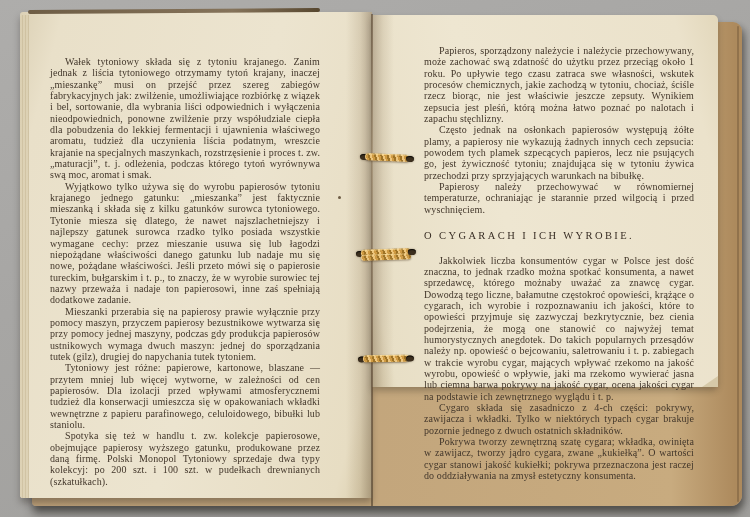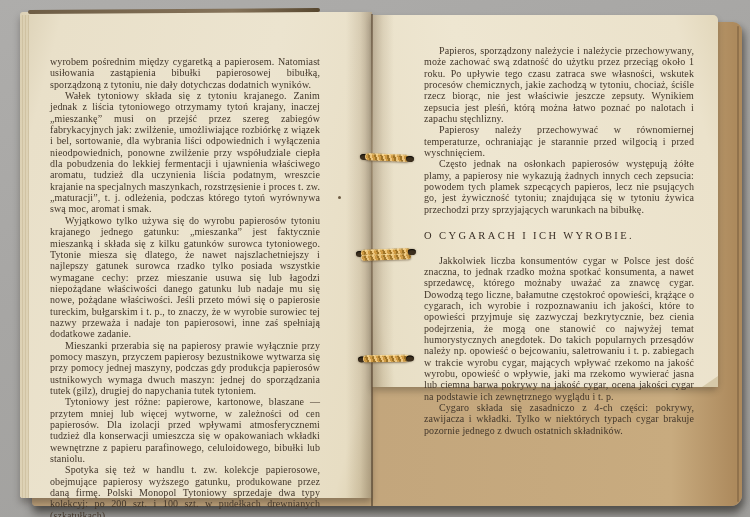--- a/index.html
+++ b/index.html
@@ -78,39 +78,39 @@
 <body>
 
 <div class="scene">
   <div class="book">
 
     <div class="cover"></div>
 
     <div class="page-left">
       <div class="gutter-left"></div>
       <div class="text-block text-left">
-        <p>wyrobem pośrednim między cygaretką a papierosem. Natomiast usiłowania zastąpienia bibułki papierosowej bibułką, sporządzoną z tytoniu, nie dały dotychczas dodatnich wyników.</p>
         <p class="ind">Wałek tytoniowy składa się z tytoniu krajanego. Zanim jednak z liścia tytoniowego otrzymamy tytoń krajany, inaczej „mieszankę” musi on przejść przez szereg zabiegów fabrykacyjnych jak: zwilżenie, umożliwiające rozbiórkę z wiązek i bel, sortowanie, dla wybrania liści odpowiednich i wyłączenia nieodpowiednich, ponowne zwilżenie przy współudziale ciepła dla pobudzenia do lekkiej fermentacji i ujawnienia właściwego aromatu, tudzież dla uczynienia liścia podatnym, wreszcie krajanie na specjalnych maszynkach, rozstrzęsienie i proces t. zw. „maturacji”, t. j. odleżenia, podczas którego tytoń wyrównywa swą moc, aromat i smak.</p>
         <p class="ind">Wyjątkowo tylko używa się do wyrobu papierosów tytoniu krajanego jednego gatunku: „mieszanka” jest faktycznie mieszanką i składa się z kilku gatunków surowca tytoniowego. Tytonie miesza się dlatego, że nawet najszlachetniejszy i najlepszy gatunek surowca rzadko tylko posiada wszystkie wymagane cechy: przez mieszanie usuwa się lub łagodzi niepożądane właściwości danego gatunku lub nadaje mu się nowe, pożądane właściwości. Jeśli przeto mówi się o papierosie tureckim, bułgarskim i t. p., to znaczy, że w wyrobie surowiec tej nazwy przeważa i nadaje ton papierosowi, inne zaś spełniają dodatkowe zadanie.</p>
         <p class="ind">Mieszanki przerabia się na papierosy prawie wyłącznie przy pomocy maszyn, przyczem papierosy bezustnikowe wytwarza się przy pomocy jednej maszyny, podczas gdy produkcja papierosów ustnikowych wymaga dwuch maszyn: jednej do sporządzania tutek (gilz), drugiej do napychania tutek tytoniem.</p>
         <p class="ind">Tytoniowy jest różne: papierowe, kartonowe, blaszane — przytem mniej lub więcej wytworne, w zależności od cen papierosów. Dla izolacji przed wpływami atmosferycznemi tudzież dla konserwacji umieszcza się w opakowaniach wkładki wewnętrzne z papieru parafinowego, celuloidowego, bibułki lub staniolu.</p>
         <p class="ind">Spotyka się też w handlu t. zw. kolekcje papierosowe, obejmujące papierosy wyższego gatunku, produkowane przez daną firmę. Polski Monopol Tytoniowy sprzedaje dwa typy kolekcyj: po 200 szt. i 100 szt. w pudełkach drewnianych (szkatułkach).</p>
       </div>
     </div>
 
     <div class="page-right">
       <div class="gutter-right"></div>
       <div class="corner-fold"></div>
       <div class="text-block text-right">
         <p class="ind">Papieros, sporządzony należycie i należycie przechowywany, może zachować swą zdatność do użytku przez przeciąg około 1 roku. Po upływie tego czasu zatraca swe własności, wskutek procesów chemicznych, jakie zachodzą w tytoniu, chociaż, ściśle rzecz biorąc, nie jest właściwie jeszcze zepsuty. Wynikiem zepsucia jest pleśń, którą można łatwo poznać po nalotach i zapachu stęchlizny.</p>
+        <p class="ind">Często jednak na osłonkach papierosów występują żółte plamy, a papierosy nie wykazują żadnych innych cech zepsucia: powodem tych plamek szpecących papieros, lecz nie psujących go, jest żywiczność tytoniu; znajdująca się w tytoniu żywica przechodzi przy sprzyjających warunkach na bibułkę.</p>
         <p class="ind">Papierosy należy przechowywać w równomiernej temperaturze, ochraniając je starannie przed wilgocią i przed wyschnięciem.</p>
-        <p class="ind">Często jednak na osłonkach papierosów występują żółte plamy, a papierosy nie wykazują żadnych innych cech zepsucia: powodem tych plamek szpecących papieros, lecz nie psujących go, jest żywiczność tytoniu; znajdująca się w tytoniu żywica przechodzi przy sprzyjających warunkach na bibułkę.</p>
         <h2 class="section">O CYGARACH I ICH WYROBIE.</h2>
         <p class="ind">Jakkolwiek liczba konsumentów cygar w Polsce jest dość znaczna, to jednak rzadko można spotkać konsumenta, a nawet sprzedawcę, którego możnaby uważać za znawcę cygar. Dowodzą tego liczne, bałamutne częstokroć opowieści, krążące o cygarach, ich wyrobie i rozpoznawaniu ich jakości, które to opowieści przyjmuje się zazwyczaj bezkrytycznie, bez cienia podejrzenia, że mogą one stanowić co najwyżej temat humorystycznych anegdotek. Do takich popularnych przesądów należy np. opowieść o bejcowaniu, saletrowaniu i t. p. zabiegach w trakcie wyrobu cygar, mających wpływać rzekomo na jakość wyrobu, opowieść o wpływie, jaki ma rzekomo wywierać jasna lub ciemna barwa pokrywy na jakość cygar, ocena jakości cygar na podstawie ich zewnętrznego wyglądu i t. p.</p>
         <p class="ind">Cygaro składa się zasadniczo z 4-ch części: pokrywy, zawijacza i wkładki. Tylko w niektórych typach cygar brakuje pozornie jednego z dwuch ostatnich składników.</p>
+        <p class="ind">Pokrywa tworzy zewnętrzną szatę cygara; wkładka, owinięta w zawijacz, tworzy jądro cygara, zwane „kukiełką”. O wartości cygar stanowi jakość kukiełki; pokrywa przeznaczona jest raczej do oddziaływania na zmysł estetyczny konsumenta.</p>
       </div>
     </div>
 
     <div class="spine-line"></div>
 
     <div class="stitch s1">
       <span class="hole left"></span>
       <span class="rope"></span>
       <span class="hole right"></span>
     </div>

